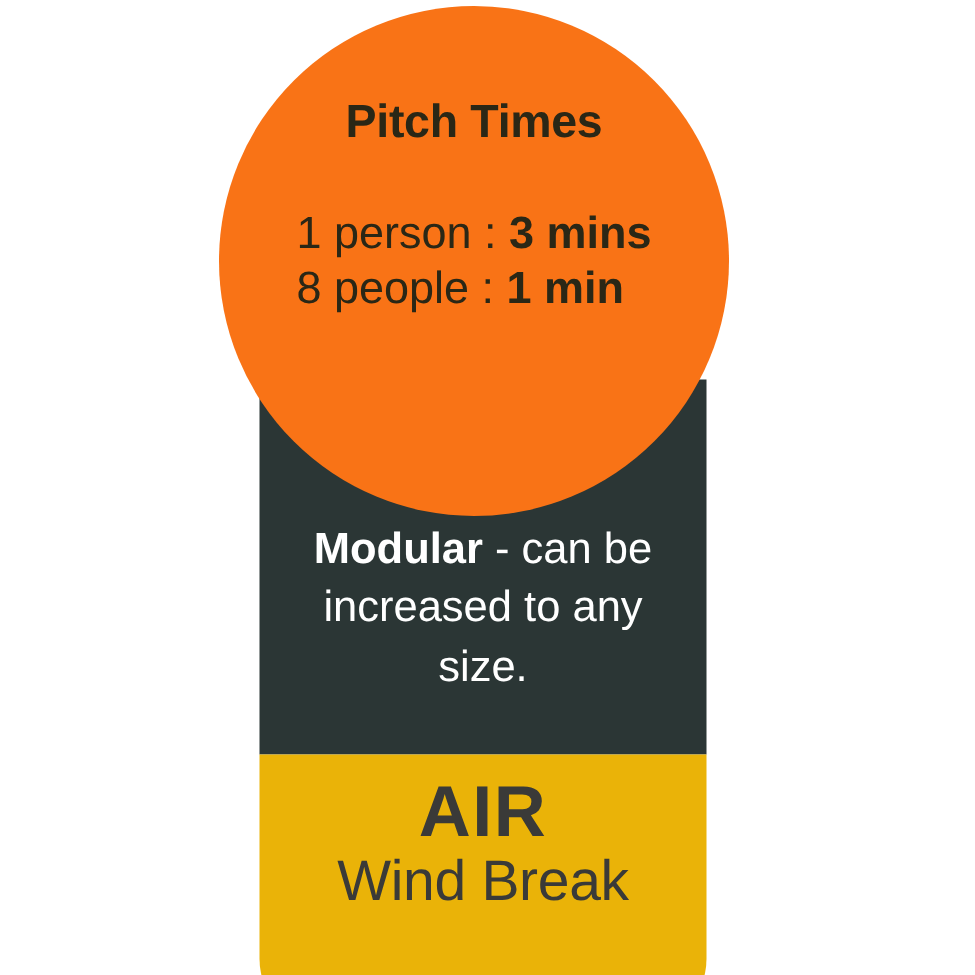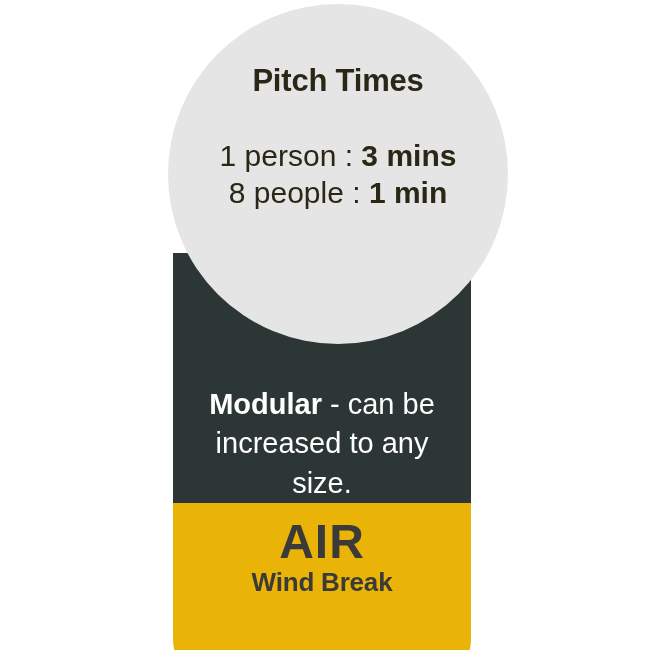--- a/index.html
+++ b/index.html
@@ -40,25 +40,25 @@
     top: 503px;
     width: 298px;
     height: 184px;
     background: #eab308;
     border-radius: 0 0 48px 48px;
   }
 
   
   .circle-panel {
     position: absolute;
-    left: 168px;
+    left: 146px;
     top: 4px;
     width: 340px;
     height: 340px;
-    background: #e5e5e5;
+    background: #f97316;
     border-radius: 50%;
   }
 
   
   .circle-inner {
     position: absolute;
     left: 0;
     top: 0;
     width: 340px;
     height: 340px;
@@ -74,21 +74,21 @@
     color: #2a2716;
     letter-spacing: -0.2px;
     line-height: 1;
     white-space: nowrap;
   }
 
   .pitch-rows {
     margin-top: 44px;
     display: flex;
     flex-direction: column;
-    align-items: center;
+    align-items: flex-start;
     gap: 5px;
   }
 
   .pitch-row {
     font-size: 30px;
     line-height: 1.07;
     color: #2a2716;
     white-space: nowrap;
   }
   .pitch-row .label {
@@ -105,20 +105,21 @@
   .dark-inner {
     position: absolute;
     left: 0;
     top: 0;
     width: 298px;
     height: 250px;
     display: flex;
     flex-direction: column;
     justify-content: flex-end;
     align-items: center;
+    padding-bottom: 38px;
     box-sizing: border-box;
   }
 
   .modular-text {
     width: 268px;
     text-align: center;
     font-size: 29px;
     line-height: 1.36;
     color: #ffffff;
     font-weight: 400;
@@ -143,22 +144,22 @@
     margin-top: 14px;
     font-size: 48px;
     font-weight: bold;
     color: #3a3a38;
     letter-spacing: 1px;
     line-height: 1.05;
   }
 
   .brand-sub {
     margin-top: 2px;
-    font-size: 26px;
-    font-weight: bold;
+    font-size: 38px;
+    font-weight: normal;
     color: #3a3a38;
     letter-spacing: -0.2px;
     line-height: 1.05;
     white-space: nowrap;
   }
 </style>
 </head>
 <body>
 
 <div id="badge">

